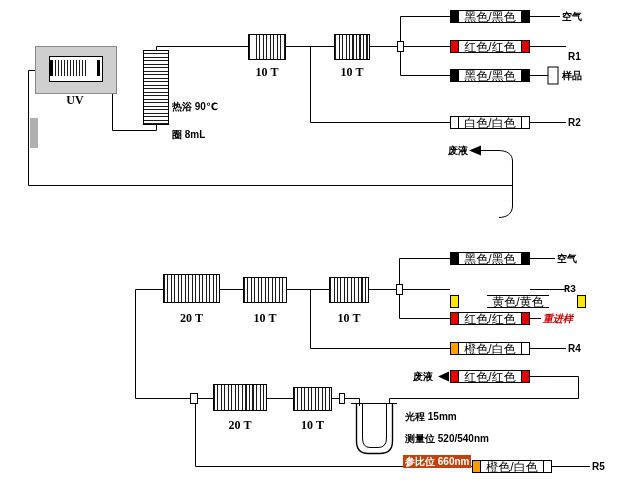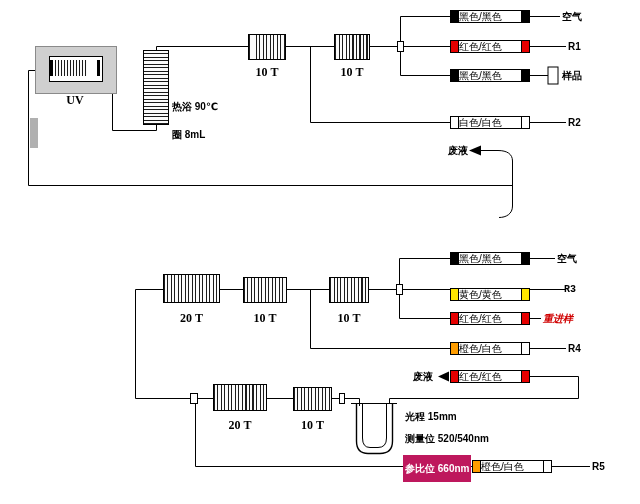--- a/index.html
+++ b/index.html
@@ -11,25 +11,25 @@
         background:repeating-linear-gradient(90deg,#1a1a1a 0 1px,#fafafa 1px 3.5px);}
   .coil.vert{background:repeating-linear-gradient(0deg,#1a1a1a 0 1px,#fafafa 1px 3.5px);}
   .coil-label{position:absolute;z-index:4;text-align:center;font-family:"Liberation Serif","DejaVu Serif",serif;
         font-weight:bold;font-size:12px;line-height:13px;}
   
   .tube{position:absolute;z-index:4;display:flex;height:13px;}
   .sq{width:9px;height:13px;border:1px solid #000;box-sizing:border-box;}
   .c-black{background:#000000}.c-red{background:#e60000}.c-white{background:#ffffff}
   .c-yellow{background:#ffe600}.c-orange{background:#ff9d00}
   .mid{width:62px;height:13px;border:1px solid #000;border-left:none;border-right:none;box-sizing:border-box;
-       background:#fff;font-size:10px;line-height:12px;white-space:nowrap;overflow:hidden;}
+       background:#fff;font-size:12px;line-height:12px;text-align:center;white-space:nowrap;overflow:hidden;}
   
   .lbl{position:absolute;z-index:4;font-weight:bold;font-size:10px;line-height:13px;white-space:nowrap;}
   .red-text{color:#d00000;}
-  .hl{background:#be185d;color:#fff;padding:7px 2px;}
+  .hl{background:#c2410c;color:#fff;padding:0 2px;}
   .fitting{position:absolute;z-index:5;background:#fff;border:1px solid #000;box-sizing:border-box;}
   
   .uv-outer{position:absolute;z-index:3;background:#cfcfcf;border:1px solid #8a8a8a;}
   .uv-inner{position:absolute;z-index:4;background:#fff;border:1px solid #000;}
   .uv-stripes{position:absolute;z-index:5;background:repeating-linear-gradient(90deg,#1a1a1a 0 1px,#fafafa 1px 3px);}
   .uv-tab{position:absolute;z-index:5;background:#000;}
   .gray-block{position:absolute;z-index:3;background:#b0b0b0;}
 </style>
 </head>
 <body>
@@ -100,21 +100,21 @@
     <span class="mid">黑色/黑色</span>
     <span class="sq c-black"></span>
   </div>
   <div class="lbl" style="left:562px;top:10px;">空气</div>
 
   <div class="tube" style="left:450px;top:40px;">
     <span class="sq c-red"></span>
     <span class="mid">红色/红色</span>
     <span class="sq c-red"></span>
   </div>
-  <div class="lbl" style="left:568px;top:40px;">R1</div>
+  <div class="lbl" style="left:568px;top:50px;">R1</div>
 
   <div class="tube" style="left:450px;top:69px;">
     <span class="sq c-black"></span>
     <span class="mid">黑色/黑色</span>
     <span class="sq c-black"></span>
   </div>
   <div class="lbl" style="left:562px;top:69px;">样品</div>
 
   <div class="tube" style="left:450px;top:116px;">
     <span class="sq c-white"></span>
@@ -133,21 +133,21 @@
   <div class="coil-label" style="left:329px;top:312px;width:40px;">10 T</div>
   <div class="fitting" style="left:396px;top:284px;width:7px;height:11px;"></div>
 
   <div class="tube" style="left:450px;top:252px;">
     <span class="sq c-black"></span>
     <span class="mid">黑色/黑色</span>
     <span class="sq c-black"></span>
   </div>
   <div class="lbl" style="left:557px;top:252px;">空气</div>
 
-  <div class="tube" style="left:450px;top:288px;">
+  <div class="tube" style="left:450px;top:295px;gap:28px;">
     <span class="sq c-yellow"></span>
     <span class="mid">黄色/黄色</span>
     <span class="sq c-yellow"></span>
   </div>
   <div class="lbl" style="left:564px;top:283px;font-family:Liberation Mono, monospace;">R3</div>
 
   <div class="tube" style="left:450px;top:312px;">
     <span class="sq c-red"></span>
     <span class="mid">红色/红色</span>
     <span class="sq c-red"></span>

